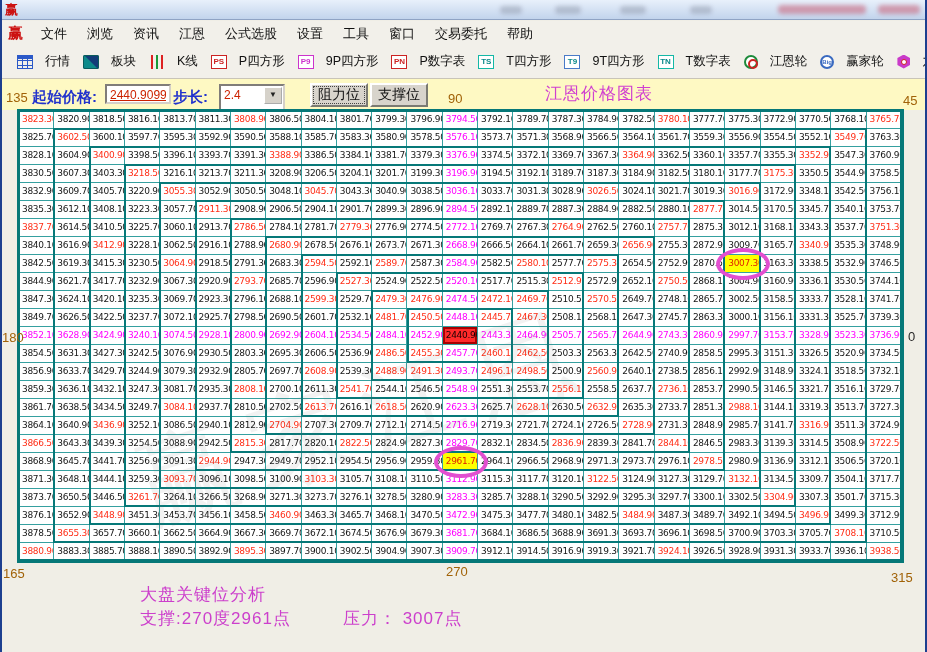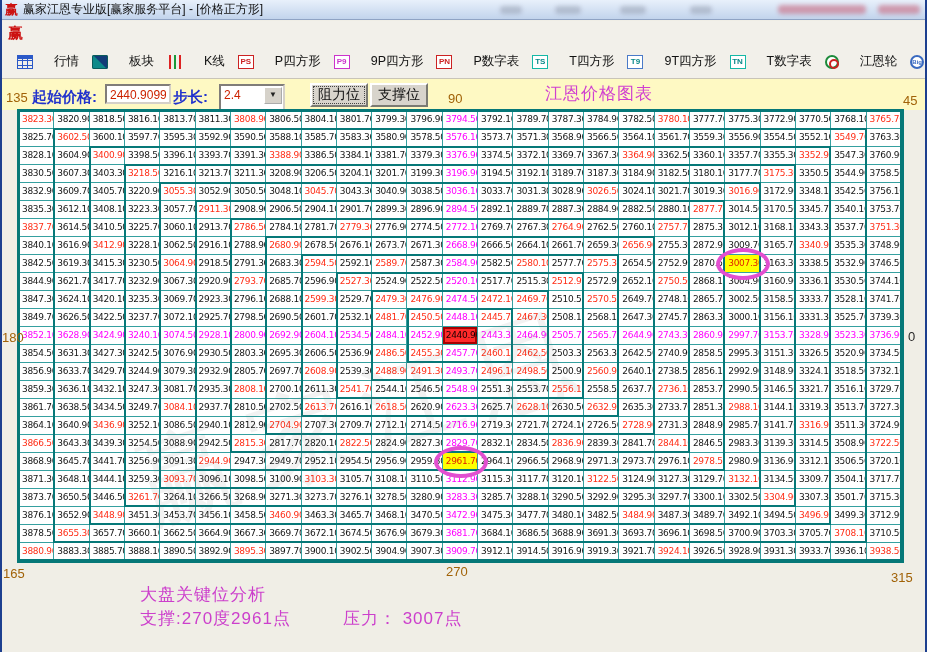--- a/index.html
+++ b/index.html
@@ -20,21 +20,21 @@
   
   .menubar{position:absolute;left:2px;top:21px;width:923px;height:24px;background:#f2f0ea;
     display:flex;align-items:center;padding-left:4px;}
   .menu-logo{color:#cc1111;font-weight:bold;font-size:15px;margin:0 8px 0 2px;}
   .menu-item{font-size:13px;color:#111;padding:2px 10px;white-space:nowrap;}
   
   .toolbar{position:absolute;left:2px;top:45px;width:923px;height:34px;background:#f2f0ea;
     border-bottom:1px solid #c9c4b8;display:flex;align-items:center;padding-left:8px;box-sizing:border-box;}
   .tb-sep{width:1px;height:22px;background:#b9b4a8;margin-right:7px;}
   .tb-item{display:flex;align-items:center;margin-right:13px;white-space:nowrap;}
-  .tb-item .tb-label{font-size:12.5px;color:#111;margin-left:21px;}
+  .tb-item .tb-label{font-size:12.5px;color:#111;margin-left:12px;}
   .ticon{width:16px;height:14px;display:inline-flex;align-items:center;justify-content:center;
     font-size:8px;font-weight:bold;box-sizing:border-box;background:#fff;}
   .i-quotes-grid{border:1px solid #2b59c8;background:
      linear-gradient(#2b59c8 0 3px,transparent 3px),
      repeating-linear-gradient(90deg,transparent 0 4px,#2b59c8 4px 5px),
      repeating-linear-gradient(transparent 0 4px,#2b59c8 4px 5px);}
   .i-sectors{border:none;background:
      linear-gradient(45deg,#0d8a8a 0 49%,#123c78 51% 100%);
      box-shadow:inset 0 0 0 1px #0a5c5c;border-radius:2px;}
   .i-kline{border:none;background:
@@ -49,21 +49,21 @@
   .i-hexagon{border:none;background:#c93ac9;width:14px;height:14px;
      clip-path:polygon(50% 0,95% 25%,95% 75%,50% 100%,5% 75%,5% 25%);position:relative;}
   .i-hexagon::after{content:"";position:absolute;left:4px;top:4px;width:6px;height:6px;background:#fff;border:1px solid #cc2222;border-radius:50%;box-sizing:border-box;}
   .i-dollar{border:none;background:transparent;color:#2aaa4a;font-size:14px;font-weight:bold;}
   
   .controls{position:absolute;left:2px;top:79px;width:923px;height:31px;background:#fef9c3;}
   .angle-label{position:absolute;font-size:13px;color:#a16207;z-index:30;}
   .angle-label.dark{color:#2a2a2a;}
   .lbl-blue{position:absolute;color:#2233cc;font-weight:bold;font-size:15px;top:9px;}
   .inputbox{position:absolute;top:5px;height:20px;background:#fff;border:2px inset #d4d0c8;
-    box-sizing:border-box;font-size:12px;color:#cc2200;padding:2px 3px 0 3px;}
+    box-sizing:border-box;font-size:12px;color:#cc2200;padding:2px 3px 0 3px;text-decoration:underline;}
   .dropdown{position:absolute;top:5px;width:66px;height:33px;background:#fff;border:2px inset #d4d0c8;
     box-sizing:border-box;font-size:12px;color:#cc2200;padding:2px 3px 0 3px;}
   .dd-btn{position:absolute;right:1px;top:1px;width:16px;height:15px;background:#d6d2ca;
     border:1px outset #fff;font-size:8px;color:#222;text-align:center;line-height:14px;}
   .btn3d{position:absolute;top:4px;width:58px;height:24px;background:#d8d4cc;
     border-top:2px solid #fff;border-left:2px solid #fff;border-right:2px solid #7a7a72;border-bottom:2px solid #7a7a72;
     box-sizing:border-box;font-size:14px;color:#111;text-align:center;line-height:19px;}
   .btn3d.focus{outline:1px dotted #444;outline-offset:-4px;}
   .chart-title{position:absolute;left:543px;top:3px;color:#d040d0;font-size:17px;letter-spacing:1px;}
   
@@ -86,31 +86,31 @@
   .gap{display:inline-block;width:52px;}
 </style>
 </head>
 <body>
 
 <div class="edge left"></div>
 <div class="edge right"></div>
 
 <div class="titlebar">
   <span class="title-logo">赢</span>
-  <span class="title-text">赢家江恩专业版[赢家服务平台] - [价格正方形]</span>
   <span class="smudge gray" style="left:500px;width:22px;"></span>
   <span class="smudge gray" style="left:555px;width:26px;"></span>
   <span class="smudge gray" style="left:620px;width:26px;"></span>
   <span class="smudge gray" style="left:690px;width:22px;"></span>
   <span class="smudge red" style="left:778px;width:88px;"></span>
   <span class="smudge red" style="left:878px;width:42px;"></span>
 </div>
 
 <div class="menubar">
   <span class="menu-logo">赢</span>
+  <span id="menu-items"><span class="menu-item">文件</span><span class="menu-item">浏览</span><span class="menu-item">资讯</span><span class="menu-item">江恩</span><span class="menu-item">公式选股</span><span class="menu-item">设置</span><span class="menu-item">工具</span><span class="menu-item">窗口</span><span class="menu-item">交易委托</span><span class="menu-item">帮助</span></span>
 </div>
 
 <div class="toolbar">
   <span class="tb-sep"></span>
   <span id="toolbar-items" style="display:flex;align-items:center;">
       <span class="tb-item">
         <span class="ticon i-quotes-grid"></span>
         <span class="tb-label">行情</span>
       </span>
       <span class="tb-item">

